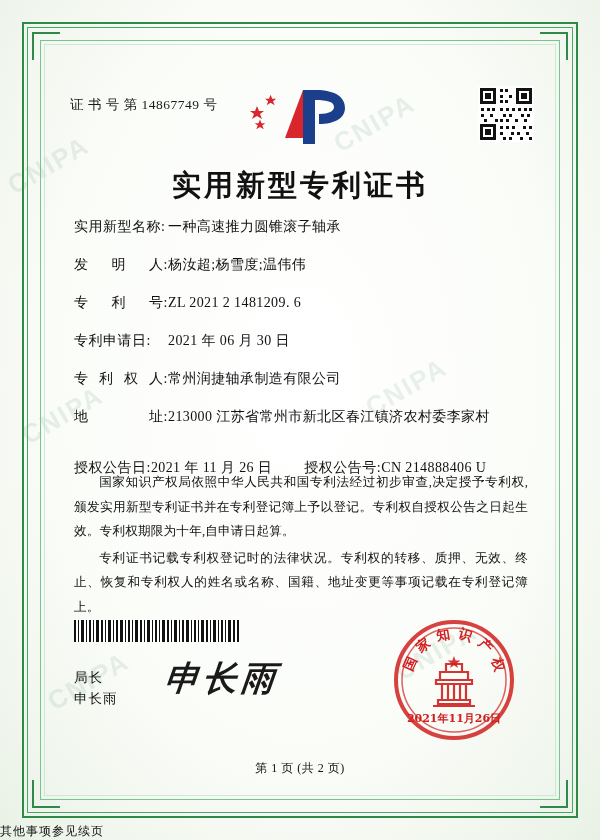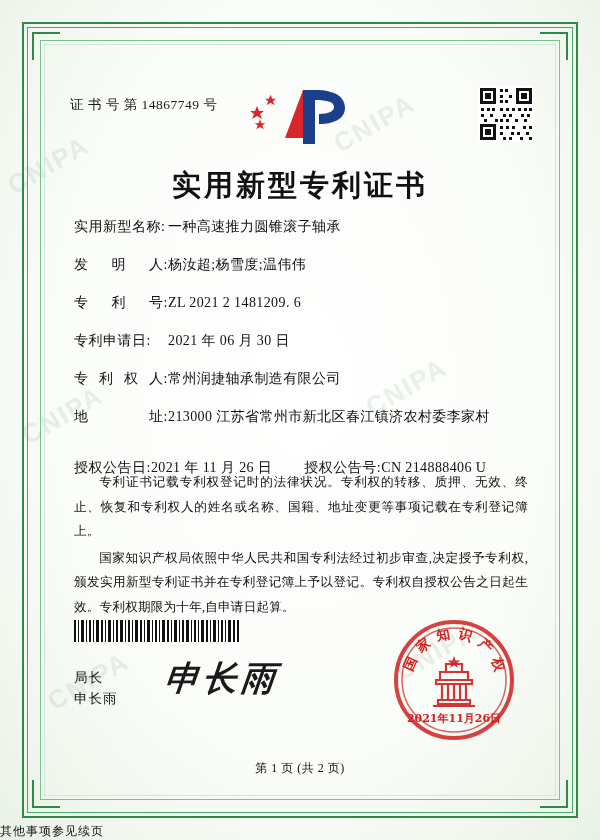--- a/index.html
+++ b/index.html
@@ -329,22 +329,22 @@
         </div>
         <div class="part second">
           <span class="lbl">授权公告号:</span>
           <span class="val">CN 214888406 U</span>
         </div>
       </div>
 
     </div>
 
     <div class="para">
+      <p>国家知识产权局依照中华人民共和国专利法经过初步审查,决定授予专利权,颁发实用新型专利证书并在专利登记簿上予以登记。专利权自授权公告之日起生效。专利权期限为十年,自申请日起算。</p>
       <p>专利证书记载专利权登记时的法律状况。专利权的转移、质押、无效、终止、恢复和专利权人的姓名或名称、国籍、地址变更等事项记载在专利登记簿上。</p>
-      <p>国家知识产权局依照中华人民共和国专利法经过初步审查,决定授予专利权,颁发实用新型专利证书并在专利登记簿上予以登记。专利权自授权公告之日起生效。专利权期限为十年,自申请日起算。</p>
     </div>
 
     <div class="barcode">
       <svg viewBox="0 0 165 22" width="165" height="22">
         <rect width="165" height="22" fill="#fff"></rect>
         <g fill="#111">
           <rect x="0" y="0" width="2" height="22"></rect>
             <rect x="4" y="0" width="1" height="22"></rect>
           <rect x="7" y="0" width="3" height="22"></rect>
             <rect x="12" y="0" width="1" height="22"></rect>

